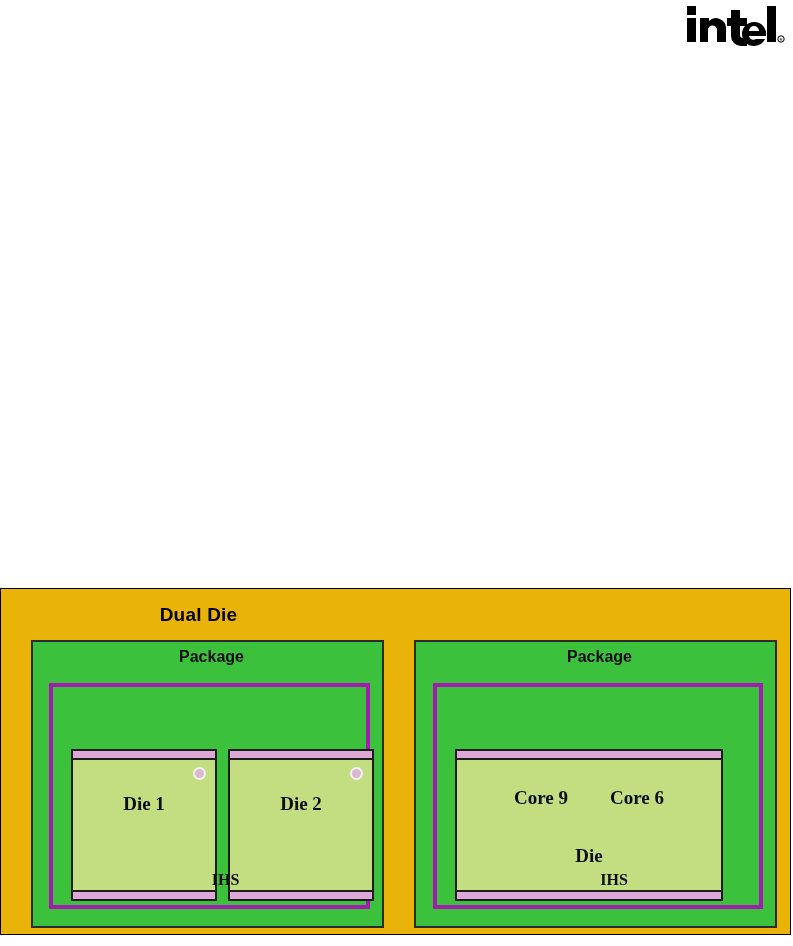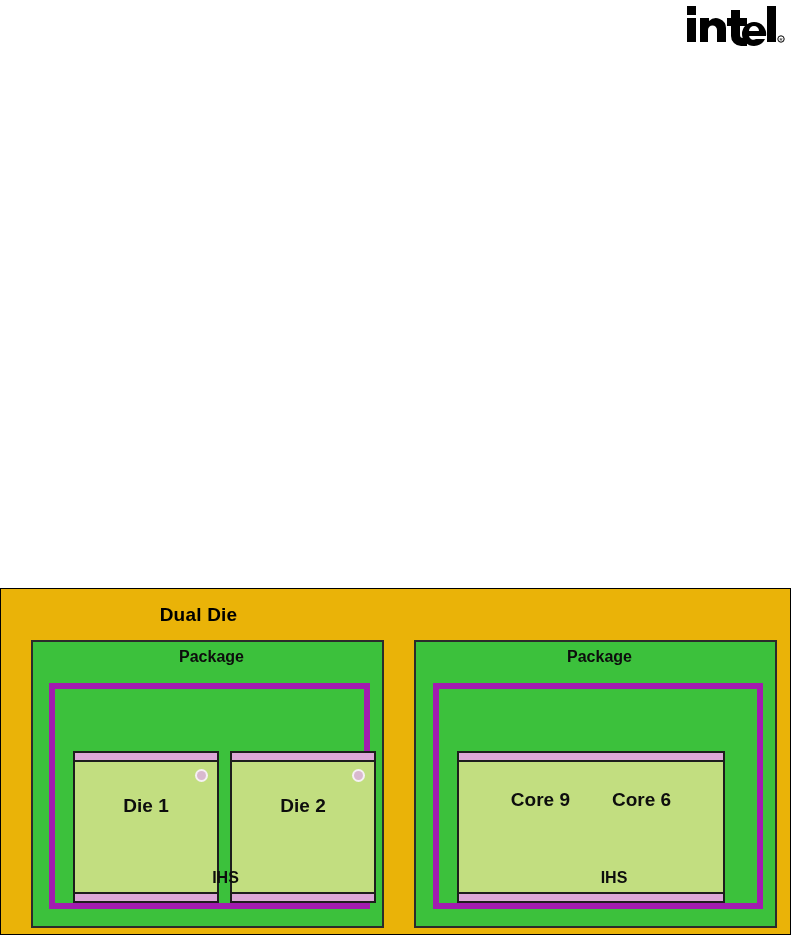--- a/index.html
+++ b/index.html
@@ -77,22 +77,23 @@
     text-align: center;
     font-size: 16px;
     font-weight: bold;
     color: #0d0d0d;
     padding-left: 8px;
   }
 
   
   .ihs {
     position: absolute;
-    border: 6px solid #a21caf;
-    box-sizing: border-box;
+    border: 4px solid #a21caf;
+    box-sizing: border-box;
+    font-family: Liberation Serif, serif;
   }
   .panel-left  .ihs { left: 16px; top: 41px; width: 321px; height: 226px; }
   .panel-right .ihs { left: 17px; top: 41px; width: 330px; height: 226px; }
 
   .ihs-label {
     position: absolute;
     left: 0;
     right: 0;
     bottom: 16px;
     text-align: center;
@@ -231,20 +232,21 @@
       <div class="ihs">
 
         <div class="die die-wide">
           <div class="die-bar die-bar-top"></div>
 
           <div class="core-row">
             <span>Core 9</span>
             <span>Core 6</span>
           </div>
 
+          <div class="die-label">Die</div>
 
           <div class="die-bar die-bar-bottom"></div>
         </div>
 
         <div class="ihs-label">IHS</div>
       </div>
     </div>
   </div>
 
 </div>

